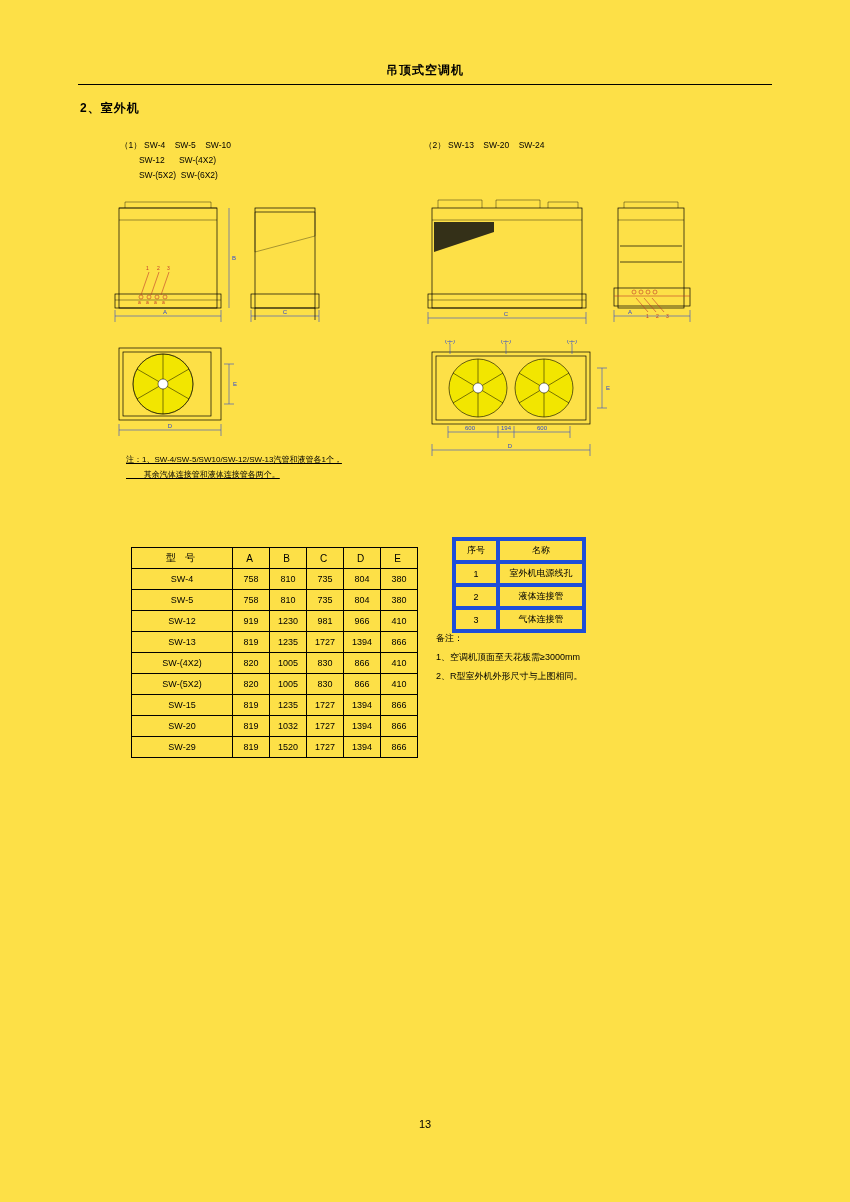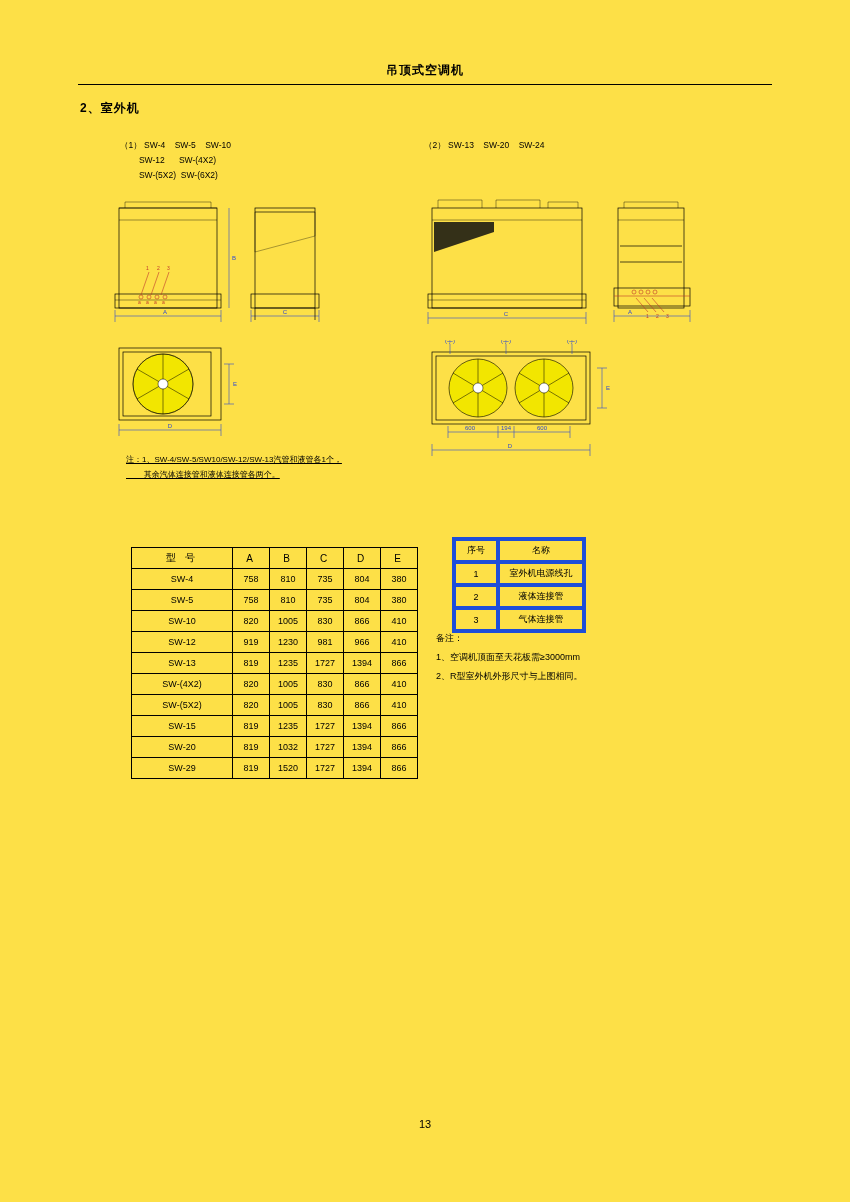--- a/index.html
+++ b/index.html
@@ -379,28 +379,20 @@
         </tr>
       <tr>
           <td>SW-5</td>
           <td>758</td>
           <td>810</td>
           <td>735</td>
           <td>804</td>
           <td>380</td>
         </tr>
       <tr>
-          <td>SW-10</td>
-          <td>820</td>
-          <td>1005</td>
-          <td>830</td>
-          <td>866</td>
-          <td>410</td>
-        </tr>
-      <tr>
           <td>SW-12</td>
           <td>919</td>
           <td>1230</td>
           <td>981</td>
           <td>966</td>
           <td>410</td>
         </tr>
       <tr>
           <td>SW-13</td>
           <td>819</td>

